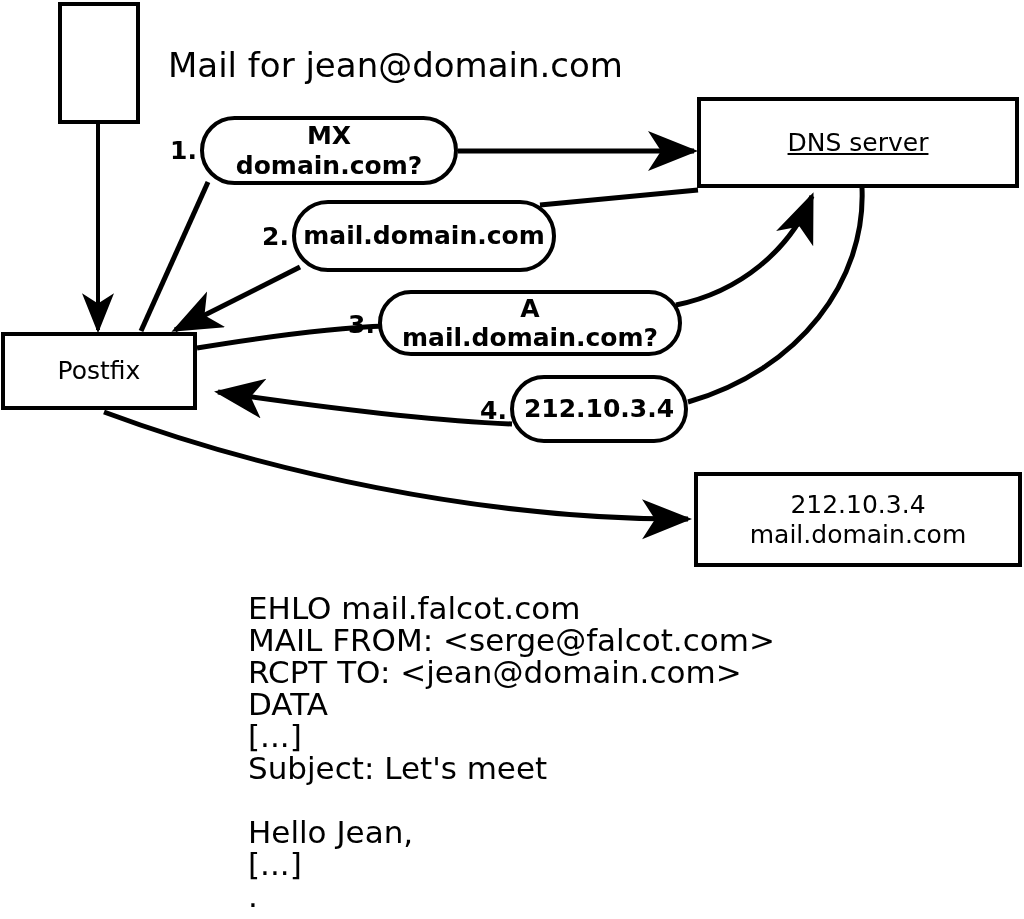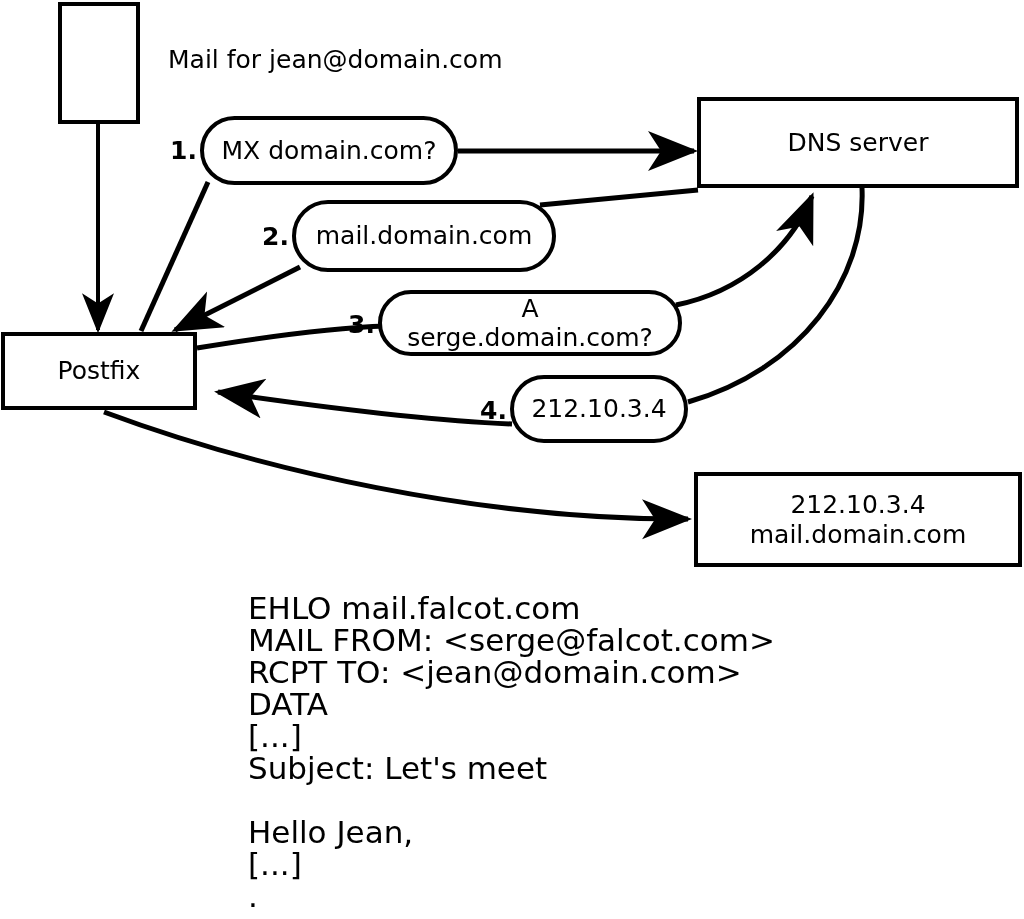--- a/index.html
+++ b/index.html
@@ -33,34 +33,34 @@
     border: 4px solid #000000;
     display: flex;
     align-items: center;
     justify-content: center;
     text-align: center;
     line-height: 1.18;
     font-size: 25px;
     z-index: 3;
   }
   .node.rect { border-radius: 0; }
-  .node.pill { border-radius: 999px; }
+  .node.pill { border-radius: 999px; font-weight: bold; }
   .node .label { display: block; padding: 0 14px; }
   .node .label .ln { display: block; }
 
   .steplabel {
     position: absolute;
     font-weight: bold;
     font-size: 25px;
     z-index: 4;
     white-space: nowrap;
   }
   .caption {
     position: absolute;
-    font-size: 25px;
+    font-size: 34px;
     white-space: nowrap;
     z-index: 4;
   }
   .smtp-head {
     position: absolute;
     font-size: 25px;
     white-space: nowrap;
     z-index: 4;
   }
   .smtp-head .num { font-weight: bold; margin-right: 16px; }
@@ -110,21 +110,21 @@
   <div class="node rect" style="left:58px; top:2px; width:82px; height:122px;">
     <span class="label"></span>
   </div>
 
   <div class="caption" style="left:168px; top:45px;">Mail for jean@domain.com</div>
 
   <div class="node rect" style="left:1px; top:332px; width:196px; height:78px;">
     <span class="label">Postfix</span>
   </div>
 
-  <div class="node rect" style="left:697px; top:97px; width:322px; height:91px;">
+  <div class="node rect" style="left:697px; top:97px; width:322px; height:91px;text-decoration:underline;">
     <span class="label">DNS server</span>
   </div>
 
   <div class="node rect" style="left:694px; top:472px; width:328px; height:95px;">
     <span class="label">
       <span class="ln">212.10.3.4</span>
       <span class="ln">mail.domain.com</span>
     </span>
   </div>
 
@@ -133,21 +133,21 @@
     <span class="label">MX domain.com?</span>
   </div>
 
   <div class="steplabel" style="left:262px; top:222px;">2.</div>
   <div class="node pill" style="left:292px; top:200px; width:264px; height:72px;">
     <span class="label">mail.domain.com</span>
   </div>
 
   <div class="steplabel" style="left:348px; top:310px;">3.</div>
   <div class="node pill" style="left:378px; top:290px; width:304px; height:66px;">
-    <span class="label">A serge.domain.com?</span>
+    <span class="label">A mail.domain.com?</span>
   </div>
 
   <div class="steplabel" style="left:480px; top:396px;">4.</div>
   <div class="node pill" style="left:510px; top:375px; width:178px; height:68px;">
     <span class="label">212.10.3.4</span>
   </div>
 
 
   <div class="transcript" style="left:248px; top:592px;"><span class="row">EHLO mail.falcot.com</span><span class="row">MAIL FROM: &lt;serge@falcot.com&gt;</span><span class="row">RCPT TO: &lt;jean@domain.com&gt;</span><span class="row">DATA</span><span class="row">[...]</span><span class="row">Subject: Let's meet</span><span class="gap"></span><span class="row">Hello Jean,</span><span class="row">[...]</span><span class="row">.</span></div>
 

